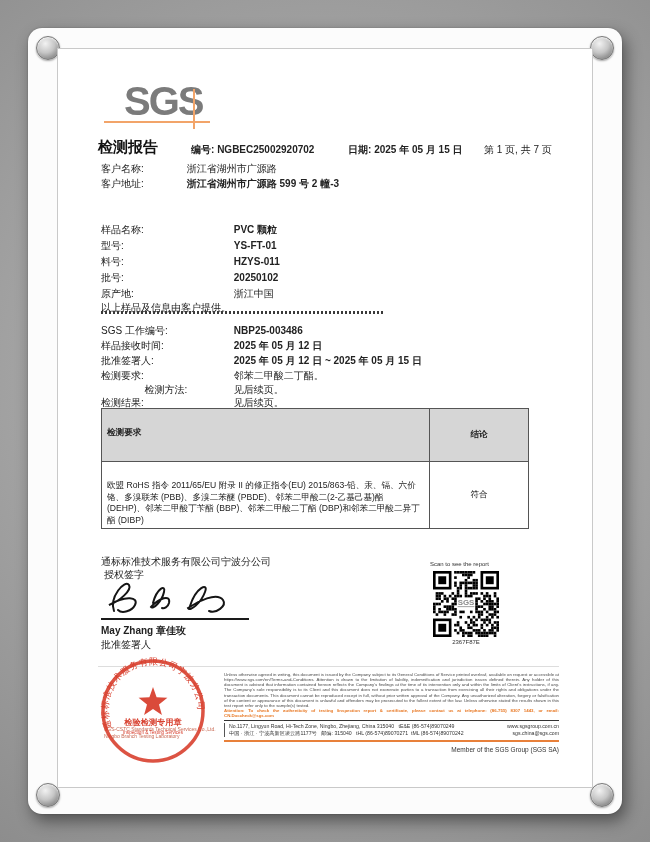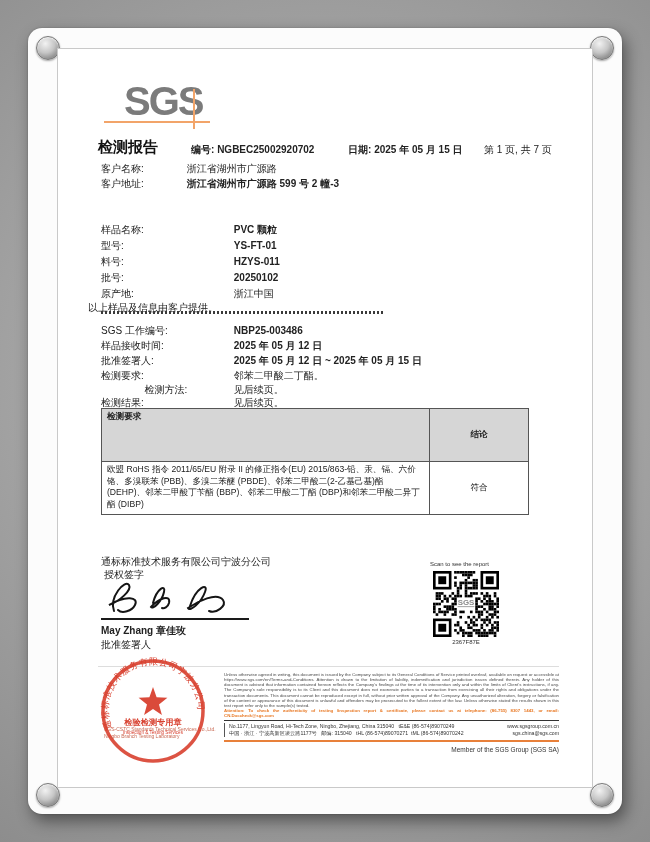--- a/index.html
+++ b/index.html
@@ -34,21 +34,21 @@
   .t-title{font-weight:bold;font-size:15px;color:#111;}
   .row{font-size:10px;color:#222;white-space:nowrap;}
   .row .lab{display:inline-block;}
   .b{font-weight:bold;}
   
   .dotsep{height:3px;background:repeating-linear-gradient(90deg,#3a3a3a 0 2px,transparent 2px 4px);}
   
   .tbl{position:absolute;left:43px;top:359px;width:428px;border:1px solid #555;box-sizing:border-box;font-size:8.6px;}
   .tr{display:flex;}
   .th{background:#d6d6d6;font-weight:bold;border-bottom:1px solid #555;}
-  .c1{width:327px;padding:2px 5px;box-sizing:border-box;line-height:11.5px;}
+  .c1{width:327px;padding:2px 5px;box-sizing:border-box;line-height:11.5px;margin-top:16px;}
   .c2{flex:1;border-left:1px solid #555;display:flex;align-items:center;justify-content:center;text-align:center;padding:20px;}
   
   .sig-line{position:absolute;left:43px;top:569px;width:148px;height:2px;background:#1a1a1a;}
   
   .qr-caption{font-size:6px;color:#333;}
   .qr-code-text{font-size:6px;color:#333;text-align:center;}
   
   .foot-top{position:absolute;left:40px;top:617px;width:461px;border-top:1px solid #ddd;}
   .disclaimer{font-size:4.35px;line-height:5.15px;color:#4a4a4a;text-align:justify;}
   .attention{font-size:4.35px;line-height:5.15px;color:#e87722;font-weight:bold;text-align:justify;}
@@ -110,21 +110,21 @@
       <span class="b">HZYS-011</span>
     </div>
     <div class="abs row" style="left:43px;top:222px;">
       <span class="lab" style="width:130px;">批号:</span>
       <span class="b">20250102</span>
     </div>
     <div class="abs row" style="left:43px;top:238px;">
       <span class="lab" style="width:130px;">原产地:</span>
       <span>浙江中国</span>
     </div>
-    <div class="abs row" style="left:30px;top:252px;">以上样品及信息由客户提供。</div>
+    <div class="abs row" style="left:43px;top:252px;">以上样品及信息由客户提供。</div>
     <div class="abs dotsep" style="left:43px;top:262px;width:284px;"></div>
 
     <div class="abs row" style="left:43px;top:275px;">
       <span class="lab" style="width:130px;">SGS 工作编号:</span>
       <span class="b">NBP25-003486</span>
     </div>
     <div class="abs row" style="left:43px;top:290px;">
       <span class="lab" style="width:130px;">样品接收时间:</span>
       <span class="b">2025 年 05 月 12 日</span>
     </div>

